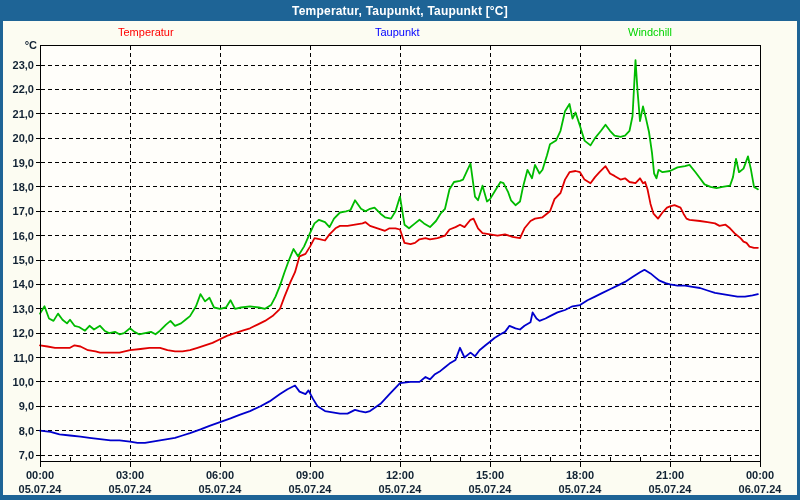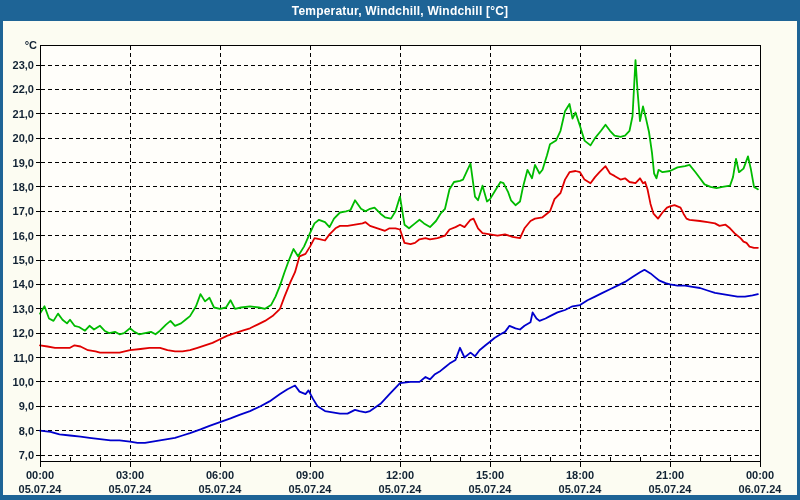--- a/index.html
+++ b/index.html
@@ -23,23 +23,28 @@
     position:absolute;left:0;top:39px;width:37px;text-align:right;
     font-size:11px;font-weight:bold;color:#112233;
   }
   #plot-svg{position:absolute;left:0;top:0;}
 </style>
 </head>
 <body>
 
 <div id="stage">
   <div id="titlebar">
-    <span>Temperatur, Windchill, Windchill [°C]</span>
+    <span>Temperatur, Taupunkt, Taupunkt [°C]</span>
   </div>
 
+  <div id="legend">
+    <span class="legend-label" id="legend-0" style="left: 118px; color: rgb(255, 0, 0);">Temperatur</span>
+    <span class="legend-label" id="legend-1" style="left: 375px; color: rgb(0, 0, 255);">Taupunkt</span>
+    <span class="legend-label" id="legend-2" style="left: 628px; color: rgb(0, 212, 0);">Windchill</span>
+  </div>
 
   <div id="unit-label">°C</div>
 
   <svg id="plot-svg" width="800" height="500">
     <g id="g-plotbg">
         <rect x="40" y="45" width="720" height="416" fill="#fffefa"></rect>
       </g>
     <g id="g-hgrid">
         <line x1="41" y1="455" x2="759" y2="455" stroke="#000" stroke-width="1" stroke-dasharray="4 3" shape-rendering="crispEdges"></line>
         <line x1="41" y1="430.625" x2="759" y2="430.625" stroke="#000" stroke-width="1" stroke-dasharray="4 3" shape-rendering="crispEdges"></line>

